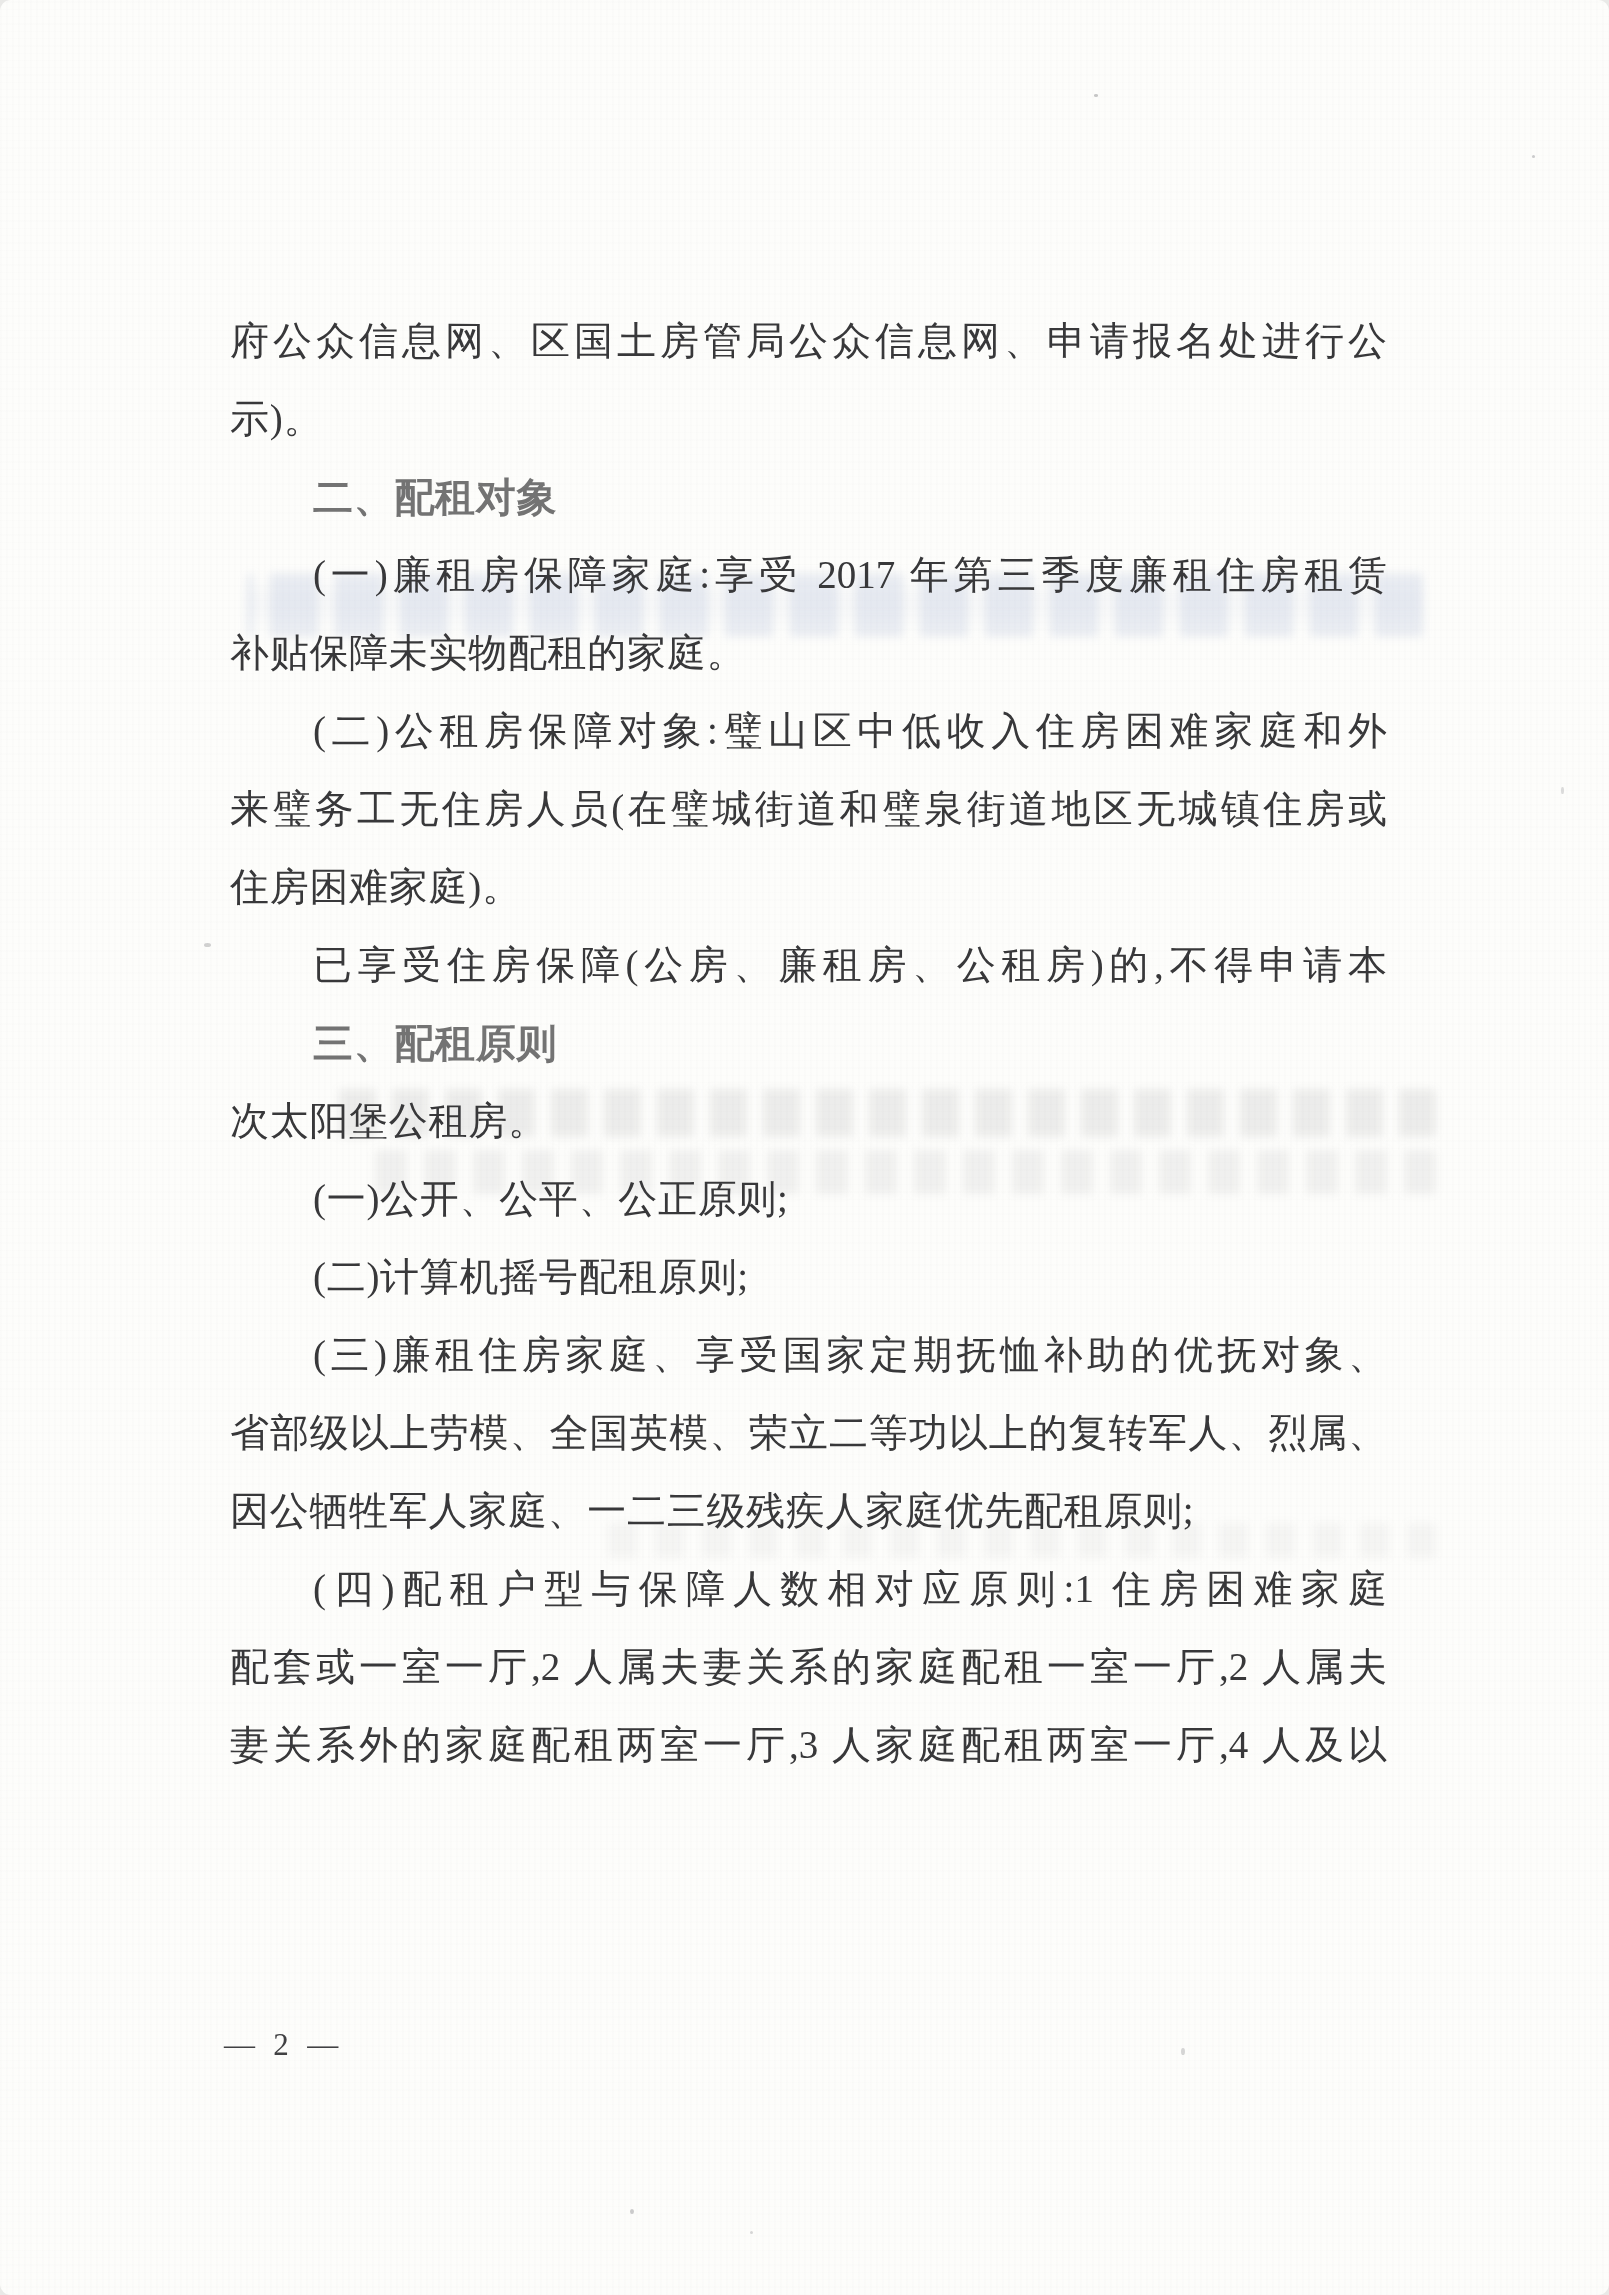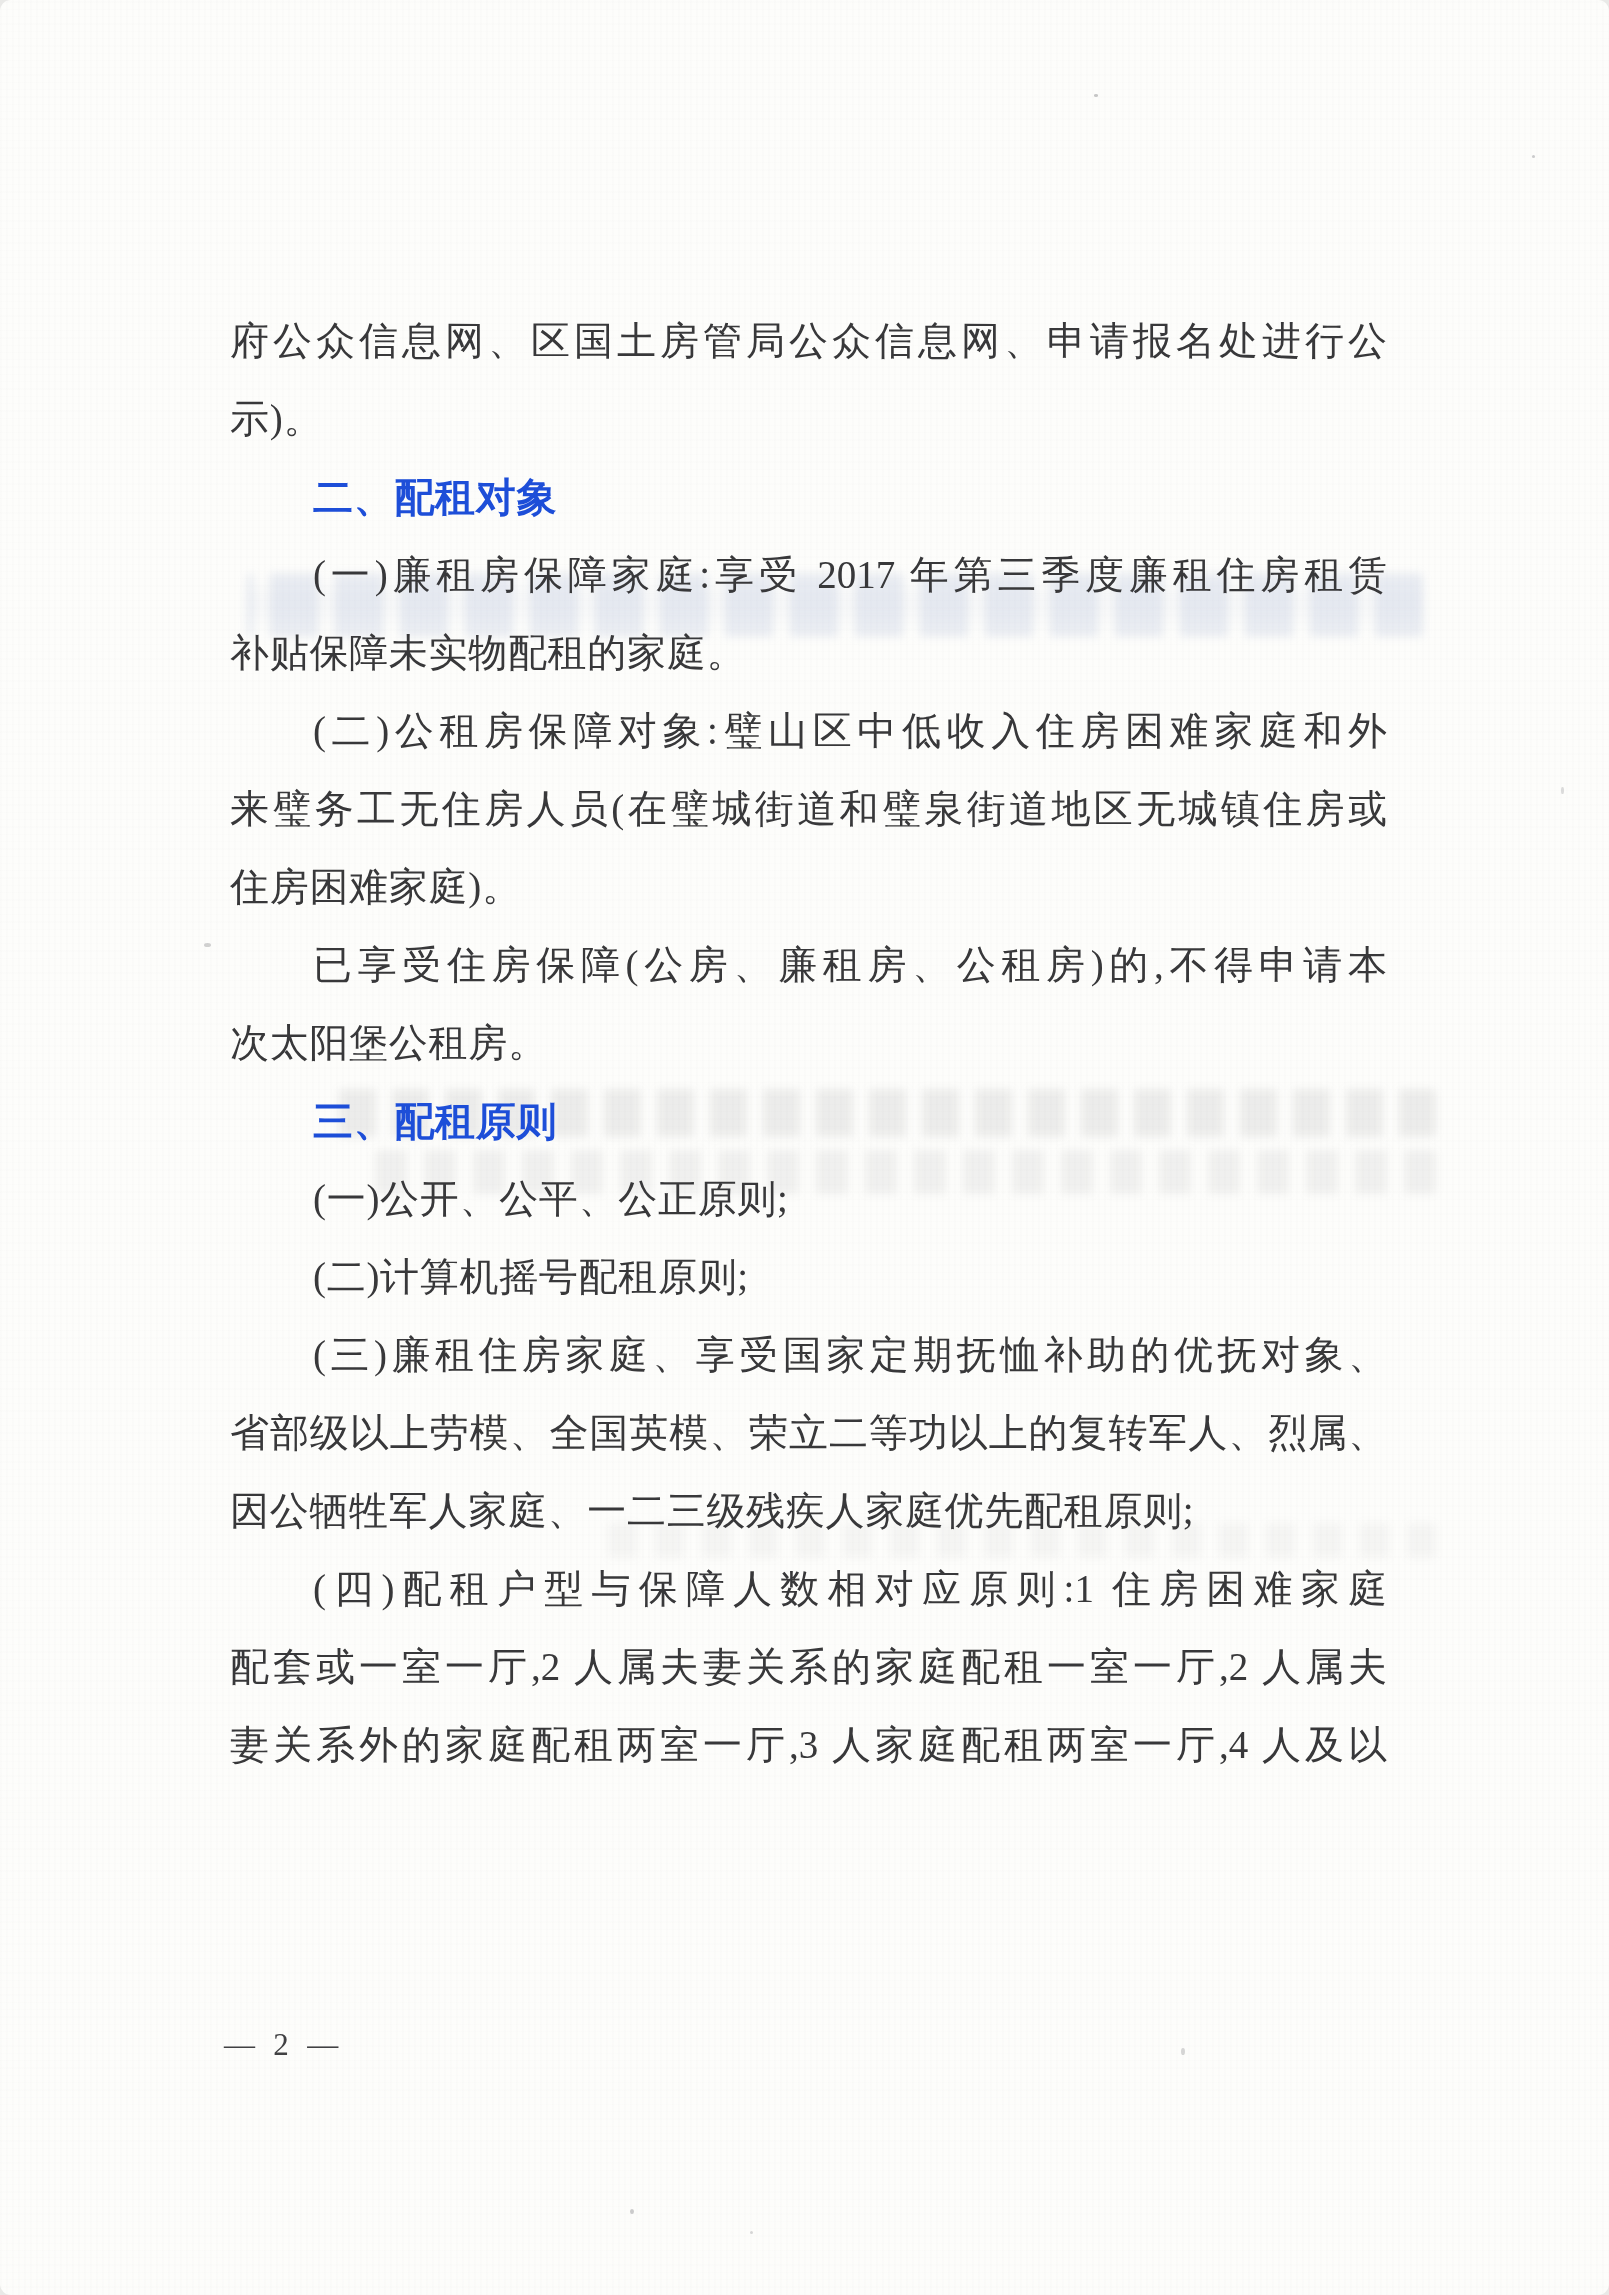--- a/index.html
+++ b/index.html
@@ -45,21 +45,21 @@
     letter-spacing: 0;
     text-align: justify;
     text-align-last: justify;
   }
   .indent {
     text-indent: 83px;
   }
   .heading {
     font-family: "Liberation Sans", "DejaVu Sans", sans-serif;
     font-weight: 700;
-    color: #1d4ed8;
+    color: #737373;
     font-size: 40px;
   }
   .pagenum {
     position: absolute;
     left: 224px;
     top: 2027px;
     font-size: 31px;
     letter-spacing: 5.3px;
     color: #414143;
     font-family: "Liberation Serif", "DejaVu Serif", serif;
@@ -129,22 +129,22 @@
   <div class="textblock">
     <div class="line fill">府公众信息网、区国土房管局公众信息网、申请报名处进行公</div>
     <div class="line">示)。</div>
     <div class="line heading indent">二、配租对象</div>
     <div class="line fill indent">(一)廉租房保障家庭:享受 2017 年第三季度廉租住房租赁</div>
     <div class="line">补贴保障未实物配租的家庭。</div>
     <div class="line fill indent">(二)公租房保障对象:璧山区中低收入住房困难家庭和外</div>
     <div class="line fill">来璧务工无住房人员(在璧城街道和璧泉街道地区无城镇住房或</div>
     <div class="line">住房困难家庭)。</div>
     <div class="line fill indent">已享受住房保障(公房、廉租房、公租房)的,不得申请本</div>
+    <div class="line heading indent">三、配租原则</div>
     <div class="line">次太阳堡公租房。</div>
-    <div class="line heading indent">三、配租原则</div>
     <div class="line indent">(一)公开、公平、公正原则;</div>
     <div class="line indent">(二)计算机摇号配租原则;</div>
     <div class="line fill indent">(三)廉租住房家庭、享受国家定期抚恤补助的优抚对象、</div>
     <div class="line fill">省部级以上劳模、全国英模、荣立二等功以上的复转军人、烈属、</div>
     <div class="line">因公牺牲军人家庭、一二三级残疾人家庭优先配租原则;</div>
     <div class="line fill indent">(四)配租户型与保障人数相对应原则:1 住房困难家庭</div>
     <div class="line fill">配套或一室一厅,2 人属夫妻关系的家庭配租一室一厅,2 人属夫</div>
     <div class="line fill">妻关系外的家庭配租两室一厅,3 人家庭配租两室一厅,4 人及以</div>
   </div>
 

